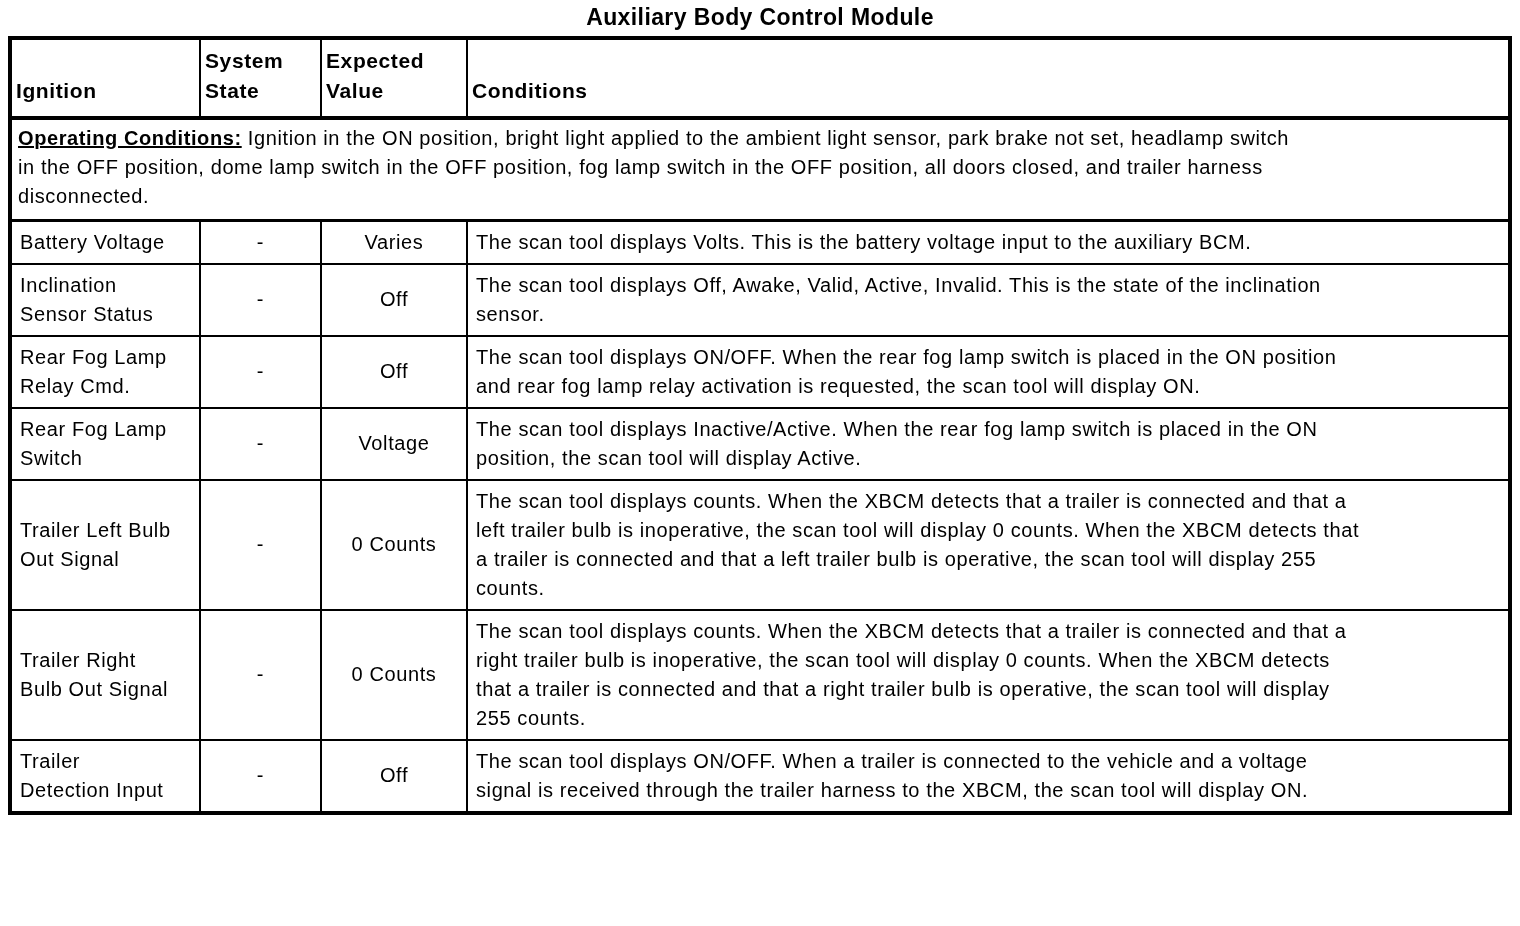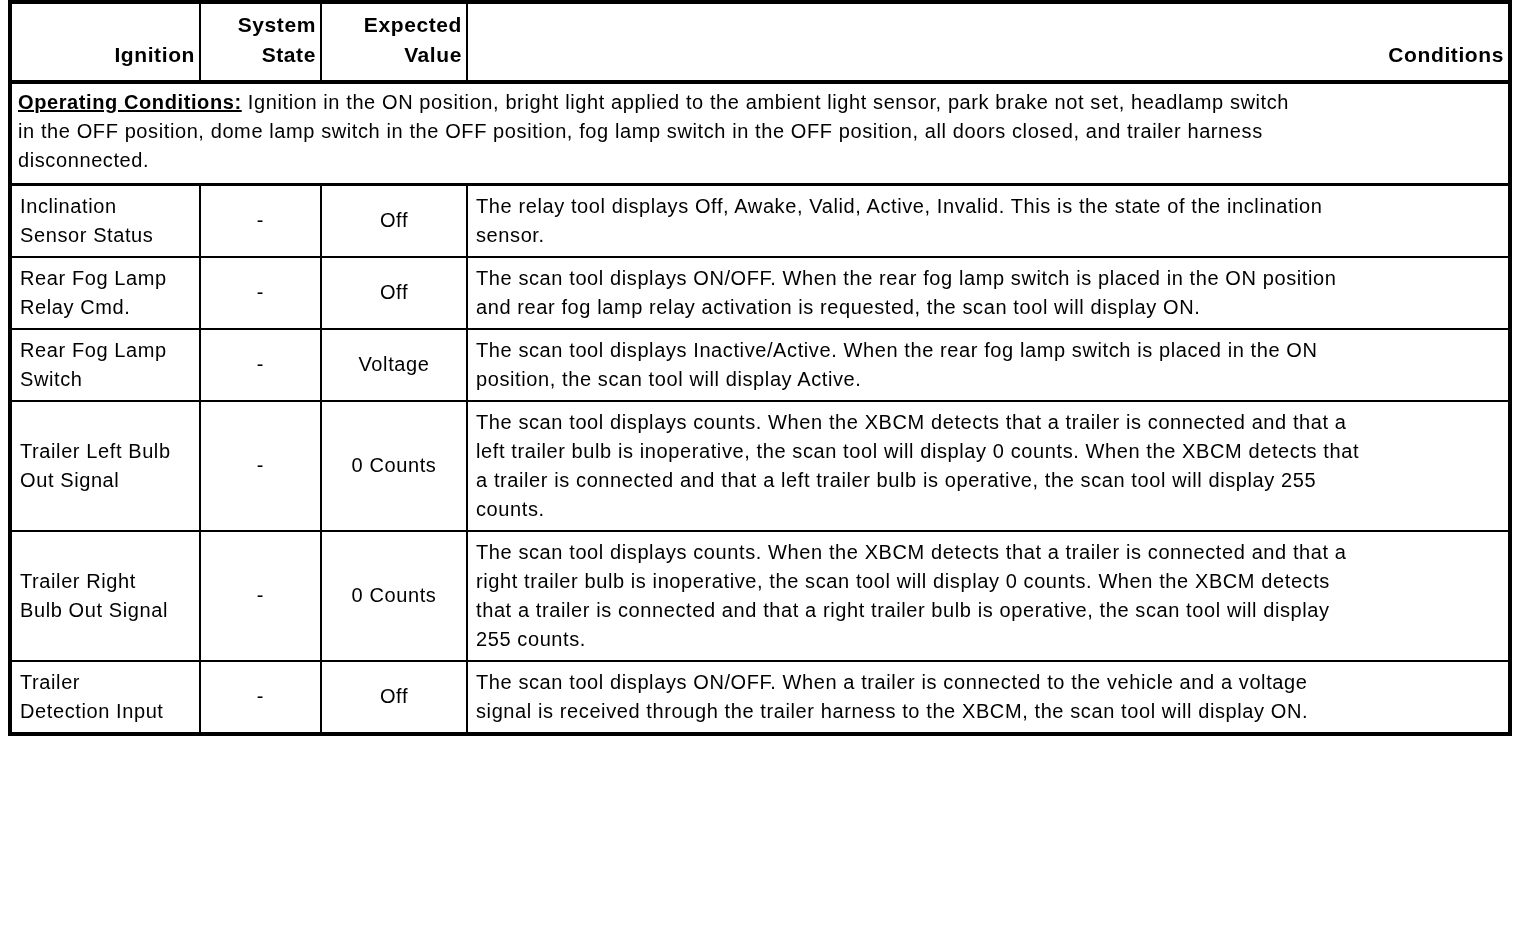--- a/index.html
+++ b/index.html
@@ -44,21 +44,21 @@
   col.c-desc  { width: auto;  }
 
   .param-table th,
   .param-table td {
     border: 2px solid #000;
     box-sizing: border-box;
   }
   .param-table thead th {
     border-bottom: 4px solid #000;
     vertical-align: bottom;
-    text-align: right;
+    text-align: left;
     font-weight: bold;
     font-size: 21px;
     padding: 6px 4px 9px 4px;
     white-space: pre-line;
   }
   .param-table tbody td {
     padding: 6px 8px;
     vertical-align: middle;
   }
   td.cell-param {
@@ -87,20 +87,21 @@
   .opcond-label {
     font-weight: bold;
     text-decoration: underline;
   }
 </style>
 </head>
 <body>
 
 <div class="page">
 
+  <div class="doc-title">Auxiliary Body Control Module</div>
 
   <table class="param-table">
     <colgroup>
       <col class="c-param">
       <col class="c-state">
       <col class="c-value">
       <col class="c-desc">
     </colgroup>
 
     <thead>
@@ -114,27 +115,33 @@
       </tr>
     </thead>
 
     <tbody>
       <tr class="opcond-row">
         <td colspan="4"><span class="opcond-label">Operating Conditions:</span><span> Ignition in the ON position, bright light applied to the ambient light sensor, park brake not set, headlamp switch
 in the OFF position, dome lamp switch in the OFF position, fog lamp switch in the OFF position, all doors closed, and trailer harness
 disconnected.</span></td>
       </tr>
 
+      <tr>
+        <td class="cell-param">Battery Voltage</td>
+        <td class="cell-state">-</td>
+        <td class="cell-value">Varies</td>
+        <td class="cell-desc">The scan tool displays Volts. This is the battery voltage input to the auxiliary BCM.</td>
+      </tr>
 
       <tr>
         <td class="cell-param">Inclination
 Sensor Status</td>
         <td class="cell-state">-</td>
         <td class="cell-value">Off</td>
-        <td class="cell-desc">The relay tool displays Off, Awake, Valid, Active, Invalid. This is the state of the inclination
+        <td class="cell-desc">The scan tool displays Off, Awake, Valid, Active, Invalid. This is the state of the inclination
 sensor.</td>
       </tr>
 
       <tr>
         <td class="cell-param">Rear Fog Lamp
 Relay Cmd.</td>
         <td class="cell-state">-</td>
         <td class="cell-value">Off</td>
         <td class="cell-desc">The scan tool displays ON/OFF. When the rear fog lamp switch is placed in the ON position
 and rear fog lamp relay activation is requested, the scan tool will display ON.</td>

